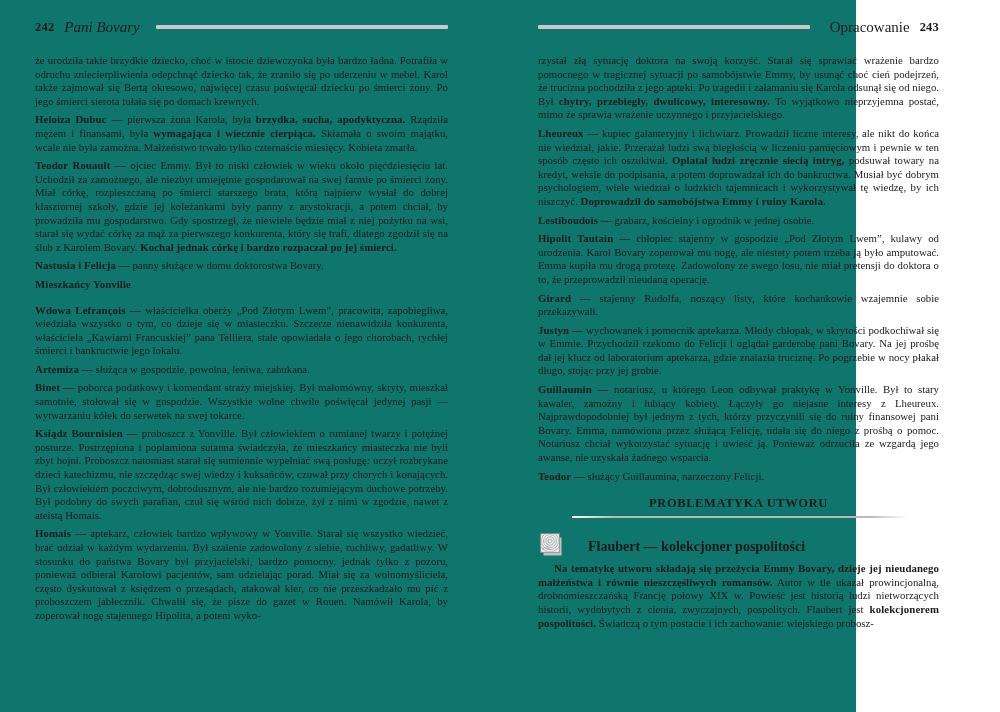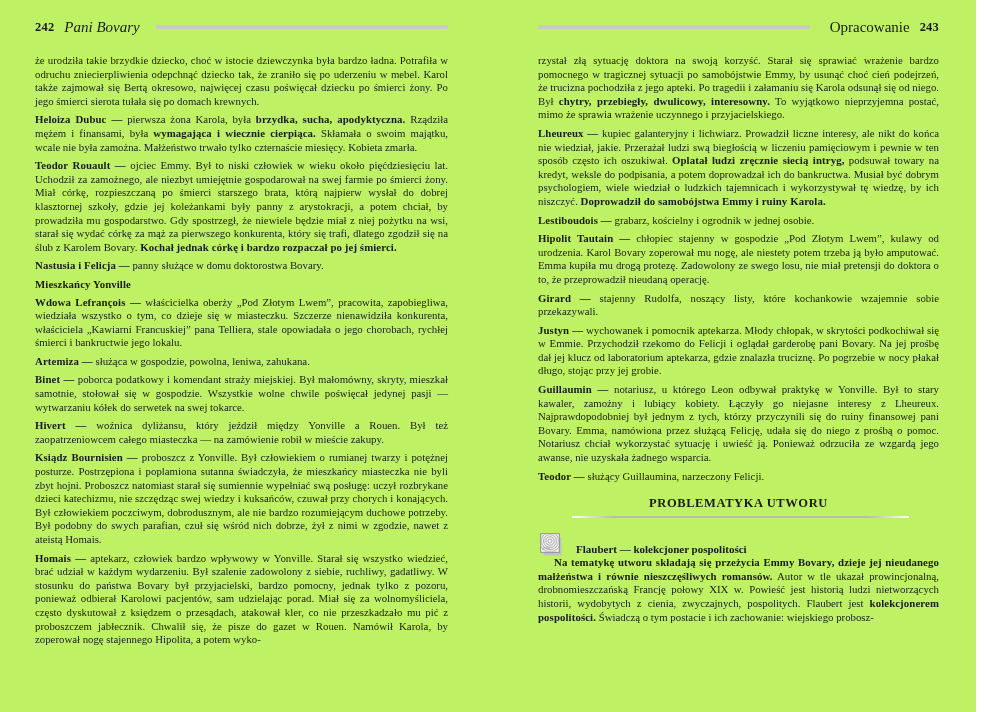--- a/index.html
+++ b/index.html
@@ -1,53 +1,53 @@
 <!DOCTYPE html>
 <html lang="pl"><head>
 <meta charset="utf-8">
 <style>
   html,body{margin:0;padding:0;}
   body{
     width:1000px;height:712px;background:#ffffff;
     font-family:"Liberation Serif","DejaVu Serif",serif;
     color:#1a1a1a;overflow:hidden;
   }
-  .spread{position:relative;width:976px;height:712px;background:#bef264;text-decoration:underline;}
+  .spread{position:relative;width:856px;height:712px;background:#0f766e;text-decoration:underline;}
   .page{position:absolute;top:20px;}
   .page-left{left:35px;width:413px;}
   .page-right{left:538px;width:401px;}
 
   .pg-header{display:flex;align-items:center;height:14px;}
   .pg-num{font-weight:bold;font-size:12.5px;letter-spacing:.2px;}
   .run-title{font-size:15px;}
   .run-title.ital{font-style:italic;}
   .hdr-bar{flex:1;height:4px;background:#c9c9c9;border-radius:1px;}
   .page-left  .run-title{margin-left:10px;}
   .page-left  .hdr-bar{margin-left:16px;}
   .page-right .run-title{margin-left:20px;}
   .page-right .pg-num{margin-left:10px;}
 
   .page-body{margin-top:20px;font-size:10.8px;line-height:13.6px;}
   .para{margin:0 0 5px 0;text-align:justify;}
   .para b{letter-spacing:.1px;}
-  .para.subheading{margin-bottom:4px;}
+  .para.subheading{margin-bottom:12px;}
   .para.indent{text-indent:16px;}
 
   .section-heading{
     margin:13px 0 0 0;text-align:center;font-weight:bold;
     font-size:12.5px;letter-spacing:.6px;
   }
   .section-rule{
     height:2px;margin:5px 30px 0 34px;
     background:linear-gradient(to right,#ffffff,#b9b9b9 12%,#b9b9b9 88%,#ffffff);
   }
   .subsection{display:flex;align-items:flex-end;margin:15px 0 0 2px;}
   .ornament{width:22px;height:23px;flex:0 0 auto;}
-  .subsection-title{font-weight:bold;font-size:11px;margin:0 0 1px 14px;}
-  .section-body{margin-top:0;font-size:10.8px;line-height:13.6px;}
+  .subsection-title{font-weight:bold;font-size:14px;margin:0 0 1px 26px;}
+  .section-body{margin-top:6px;font-size:10.8px;line-height:13.6px;}
 </style>
 </head>
 <body>
 
 <div class="spread">
 
   <div class="page page-left">
     <div class="pg-header">
       <span class="pg-num">242</span>
       <span class="run-title ital">Pani Bovary</span>
@@ -55,21 +55,20 @@
     </div>
     <div class="page-body">
         <p class="para"><span>że urodziła takie brzydkie dziecko, choć w istocie dziewczynka była bardzo ładna. Potrafiła w odruchu zniecierpliwienia odepchnąć dziecko tak, że zraniło się po uderzeniu w mebel. Karol także zajmował się Bertą okresowo, najwięcej czasu poświęcał dziecku po śmierci żony. Po jego śmierci sierota tułała się po domach krewnych.</span></p>
         <p class="para"><b>Heloiza Dubuc — </b><span>pierwsza żona Karola, była </span><b>brzydka, sucha, apodyktyczna.</b><span> Rządziła mężem i finansami, była </span><b>wymagająca i wiecznie cierpiąca.</b><span> Skłamała o swoim majątku, wcale nie była zamożna. Małżeństwo trwało tylko czternaście miesięcy. Kobieta zmarła.</span></p>
         <p class="para"><b>Teodor Rouault — </b><span>ojciec Emmy. Był to niski człowiek w wieku około pięćdziesięciu lat. Uchodził za zamożnego, ale niezbyt umiejętnie gospodarował na swej farmie po śmierci żony. Miał córkę, rozpieszczaną po śmierci starszego brata, którą najpierw wysłał do dobrej klasztornej szkoły, gdzie jej koleżankami były panny z arystokracji, a potem chciał, by prowadziła mu gospodarstwo. Gdy spostrzegł, że niewiele będzie miał z niej pożytku na wsi, starał się wydać córkę za mąż za pierwszego konkurenta, który się trafi, dlatego zgodził się na ślub z Karolem Bovary. </span><b>Kochał jednak córkę i bardzo rozpaczał po jej śmierci.</b></p>
         <p class="para"><b>Nastusia i Felicja — </b><span>panny służące w domu doktorostwa Bovary.</span></p>
         <p class="para subheading"><b>Mieszkańcy Yonville</b></p>
         <p class="para"><b>Wdowa Lefrançois — </b><span>właścicielka oberży „Pod Złotym Lwem”, pracowita, zapobiegliwa, wiedziała wszystko o tym, co dzieje się w miasteczku. Szczerze nienawidziła konkurenta, właściciela „Kawiarni Francuskiej” pana Telliera, stale opowiadała o jego chorobach, rychłej śmierci i bankructwie jego lokalu.</span></p>
         <p class="para"><b>Artemiza — </b><span>służąca w gospodzie, powolna, leniwa, zahukana.</span></p>
         <p class="para"><b>Binet — </b><span>poborca podatkowy i komendant straży miejskiej. Był małomówny, skryty, mieszkał samotnie, stołował się w gospodzie. Wszystkie wolne chwile poświęcał jedynej pasji — wytwarzaniu kółek do serwetek na swej tokarce.</span></p>
-        <p class="para"><b>Hivert — </b><span>woźnica dyliżansu, który jeździł między Yonville a Rouen. Był też zaopatrzeniowcem całego miasteczka — na zamówienie robił w mieście zakupy.</span></p>
         <p class="para"><b>Ksiądz Bournisien — </b><span>proboszcz z Yonville. Był człowiekiem o rumianej twarzy i potężnej posturze. Postrzępiona i poplamiona sutanna świadczyła, że mieszkańcy miasteczka nie byli zbyt hojni. Proboszcz natomiast starał się sumiennie wypełniać swą posługę: uczył rozbrykane dzieci katechizmu, nie szczędząc swej wiedzy i kuksańców, czuwał przy chorych i konających. Był człowiekiem poczciwym, dobrodusznym, ale nie bardzo rozumiejącym duchowe potrzeby. Był podobny do swych parafian, czuł się wśród nich dobrze, żył z nimi w zgodzie, nawet z ateistą Homais.</span></p>
         <p class="para"><b>Homais — </b><span>aptekarz, człowiek bardzo wpływowy w Yonville. Starał się wszystko wiedzieć, brać udział w każdym wydarzeniu. Był szalenie zadowolony z siebie, ruchliwy, gadatliwy. W stosunku do państwa Bovary był przyjacielski, bardzo pomocny, jednak tylko z pozoru, ponieważ odbierał Karolowi pacjentów, sam udzielając porad. Miał się za wolnomyśliciela, często dyskutował z księdzem o przesądach, atakował kler, co nie przeszkadzało mu pić z proboszczem jabłecznik. Chwalił się, że pisze do gazet w Rouen. Namówił Karola, by zoperował nogę stajennego Hipolita, a potem wyko-</span></p>
       </div>
   </div>
 
   <div class="page page-right">
     <div class="pg-header">
       <span class="hdr-bar"></span>
       <span class="run-title">Opracowanie</span>
       <span class="pg-num">243</span>

